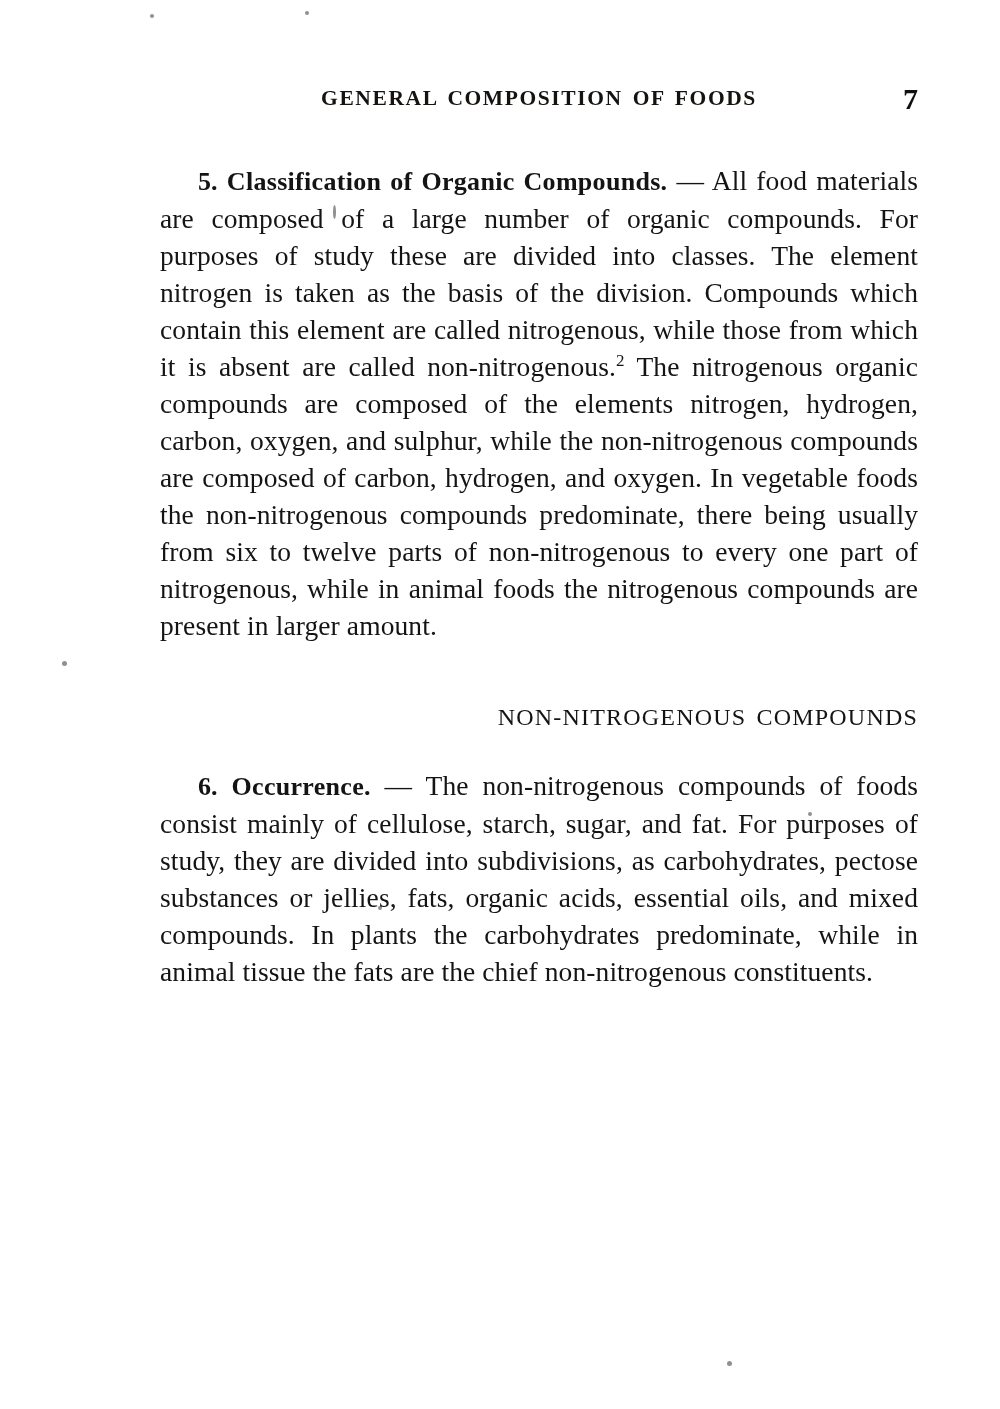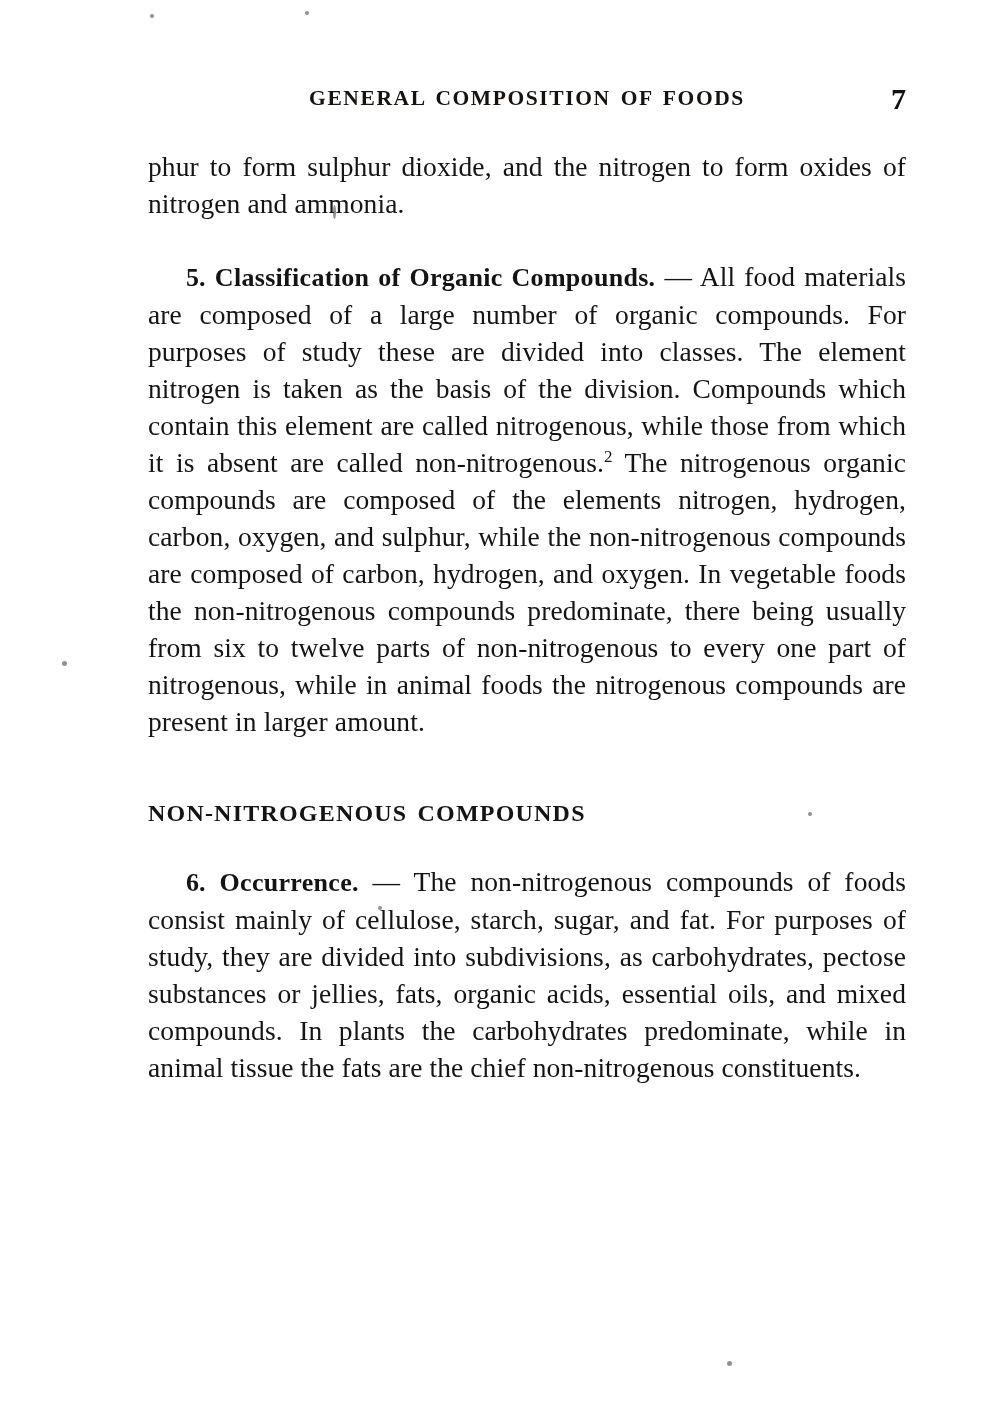--- a/index.html
+++ b/index.html
@@ -16,21 +16,21 @@
     overflow: hidden;
   }
   .page {
     position: relative;
     width: 1000px;
     height: 1409px;
     box-sizing: border-box;
   }
   .content {
     position: absolute;
-    left: 148px;
+    left: 160px;
     top: 86px;
     width: 758px;
   }
   .running-head {
     display: flex;
     align-items: baseline;
     justify-content: center;
     position: relative;
     height: 40px;
   }
@@ -83,23 +83,23 @@
   .section-number {
     font-weight: bold;
     font-size: 26px;
   }
   sup.footnote-ref {
     font-size: 17px;
     vertical-align: super;
     line-height: 0;
   }
   .subhead {
-    text-align: left;
+    text-align: right;
     font-family: "Liberation Serif", serif;
-    font-weight: bold;
+    font-weight: normal;
     font-size: 24px;
     letter-spacing: 1.2px;
     word-spacing: 3px;
     margin-top: 60px;
     margin-bottom: 0;
     color: #141414;
   }
   .specks span {
     position: absolute;
     background: #6b6b6b;
@@ -131,21 +131,20 @@
 
   <div class="content">
 
     <div class="running-head">
       <span class="running-head-title">GENERAL COMPOSITION OF FOODS</span>
       <span class="page-number">7</span>
     </div>
 
     <div class="body-text">
 
-      <p class="para first"><span>phur to form sulphur dioxide, and the nitrogen to form oxides of nitrogen and ammonia.</span></p>
 
       <p class="para spaced"><span class="indent"></span><span class="section-number">5.</span>&nbsp;<span class="run-in-head">Classification of Organic Compounds.</span>&nbsp;<span>— </span><span>All food materials are composed of a large number of organic compounds. For purposes of study these are divided into classes. The element nitrogen is taken as the basis of the division. Compounds which contain this element are called nitrogenous, while those from which it is absent are called non-nitrogenous.</span><sup class="footnote-ref">2</sup><span> The nitrogenous organic compounds are composed of the elements nitrogen, hydrogen, carbon, oxygen, and sulphur, while the non-nitrogenous compounds are composed of carbon, hydrogen, and oxygen. In vegetable foods the non-nitrogenous compounds predominate, there being usually from six to twelve parts of non-nitrogenous to every one part of nitrogenous, while in animal foods the nitrogenous compounds are present in larger amount.</span></p>
 
       <h2 class="subhead">NON-NITROGENOUS COMPOUNDS</h2>
 
       <p class="para spaced"><span class="indent"></span><span class="section-number">6.</span>&nbsp;<span class="run-in-head">Occurrence.</span>&nbsp;<span>— </span><span>The non-nitrogenous compounds of foods consist mainly of cellulose, starch, sugar, and fat. For purposes of study, they are divided into subdivisions, as carbohydrates, pectose substances or jellies, fats, organic acids, essential oils, and mixed compounds. In plants the carbohydrates predominate, while in animal tissue the fats are the chief non-nitrogenous constituents.</span></p>
 
     </div>
   </div>
 </div>

